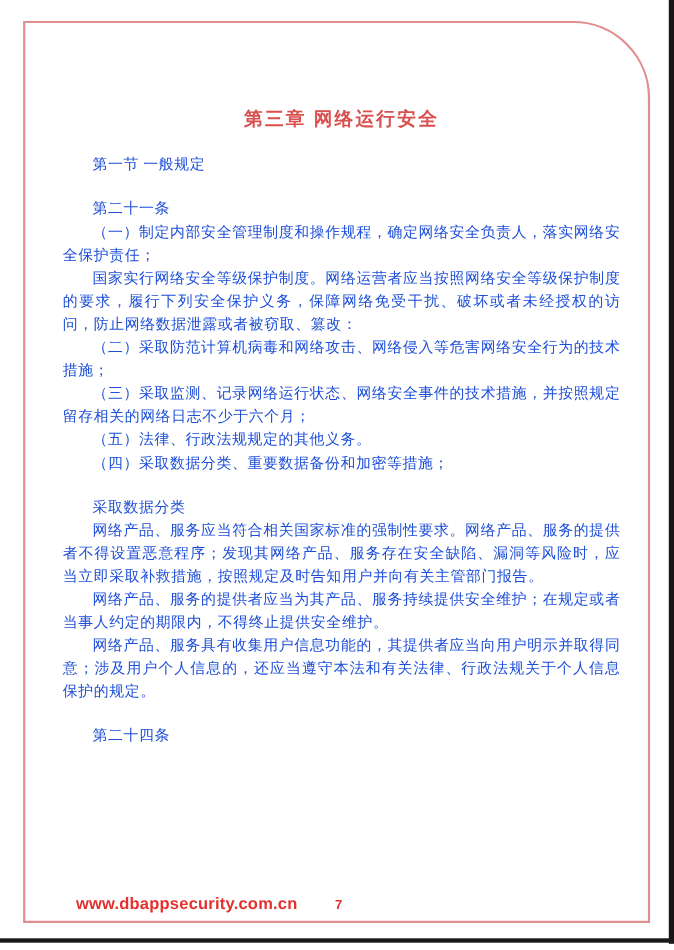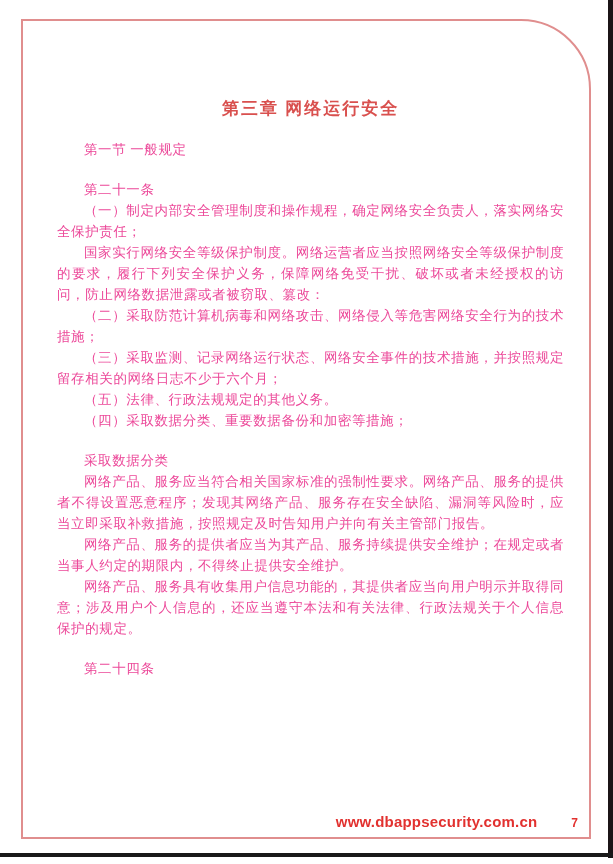--- a/index.html
+++ b/index.html
@@ -48,35 +48,34 @@
     font-size:17px;
     font-weight:bold;
     letter-spacing:2px;
     color:#d9504e;
     line-height:24px;
   }
   .doc-body p{
     margin:0;
     font-size:13.5px;
     line-height:21px;
-    color:#ec4899;
+    color:#1d4ed8;
     text-align:justify;
     text-justify:inter-character;
     text-indent:2em;
     letter-spacing:0.6px;
   }
   .doc-body p.section-heading{margin-top:18px;}
   .doc-body p.article-heading{margin-top:19px;}
   .footer{
     position:absolute;
-    left:57px;top:813px;
+    left:69px;top:813px;
     width:527px;
     display:flex;
     align-items:baseline;
-    justify-content:flex-end;
     font-family:"Liberation Sans","DejaVu Sans",sans-serif;
   }
   .footer .website{
     color:#e2312f;
     font-size:15px;
     font-weight:bold;
     letter-spacing:0.2px;
   }
   .footer .page-number{
     color:#e2312f;

